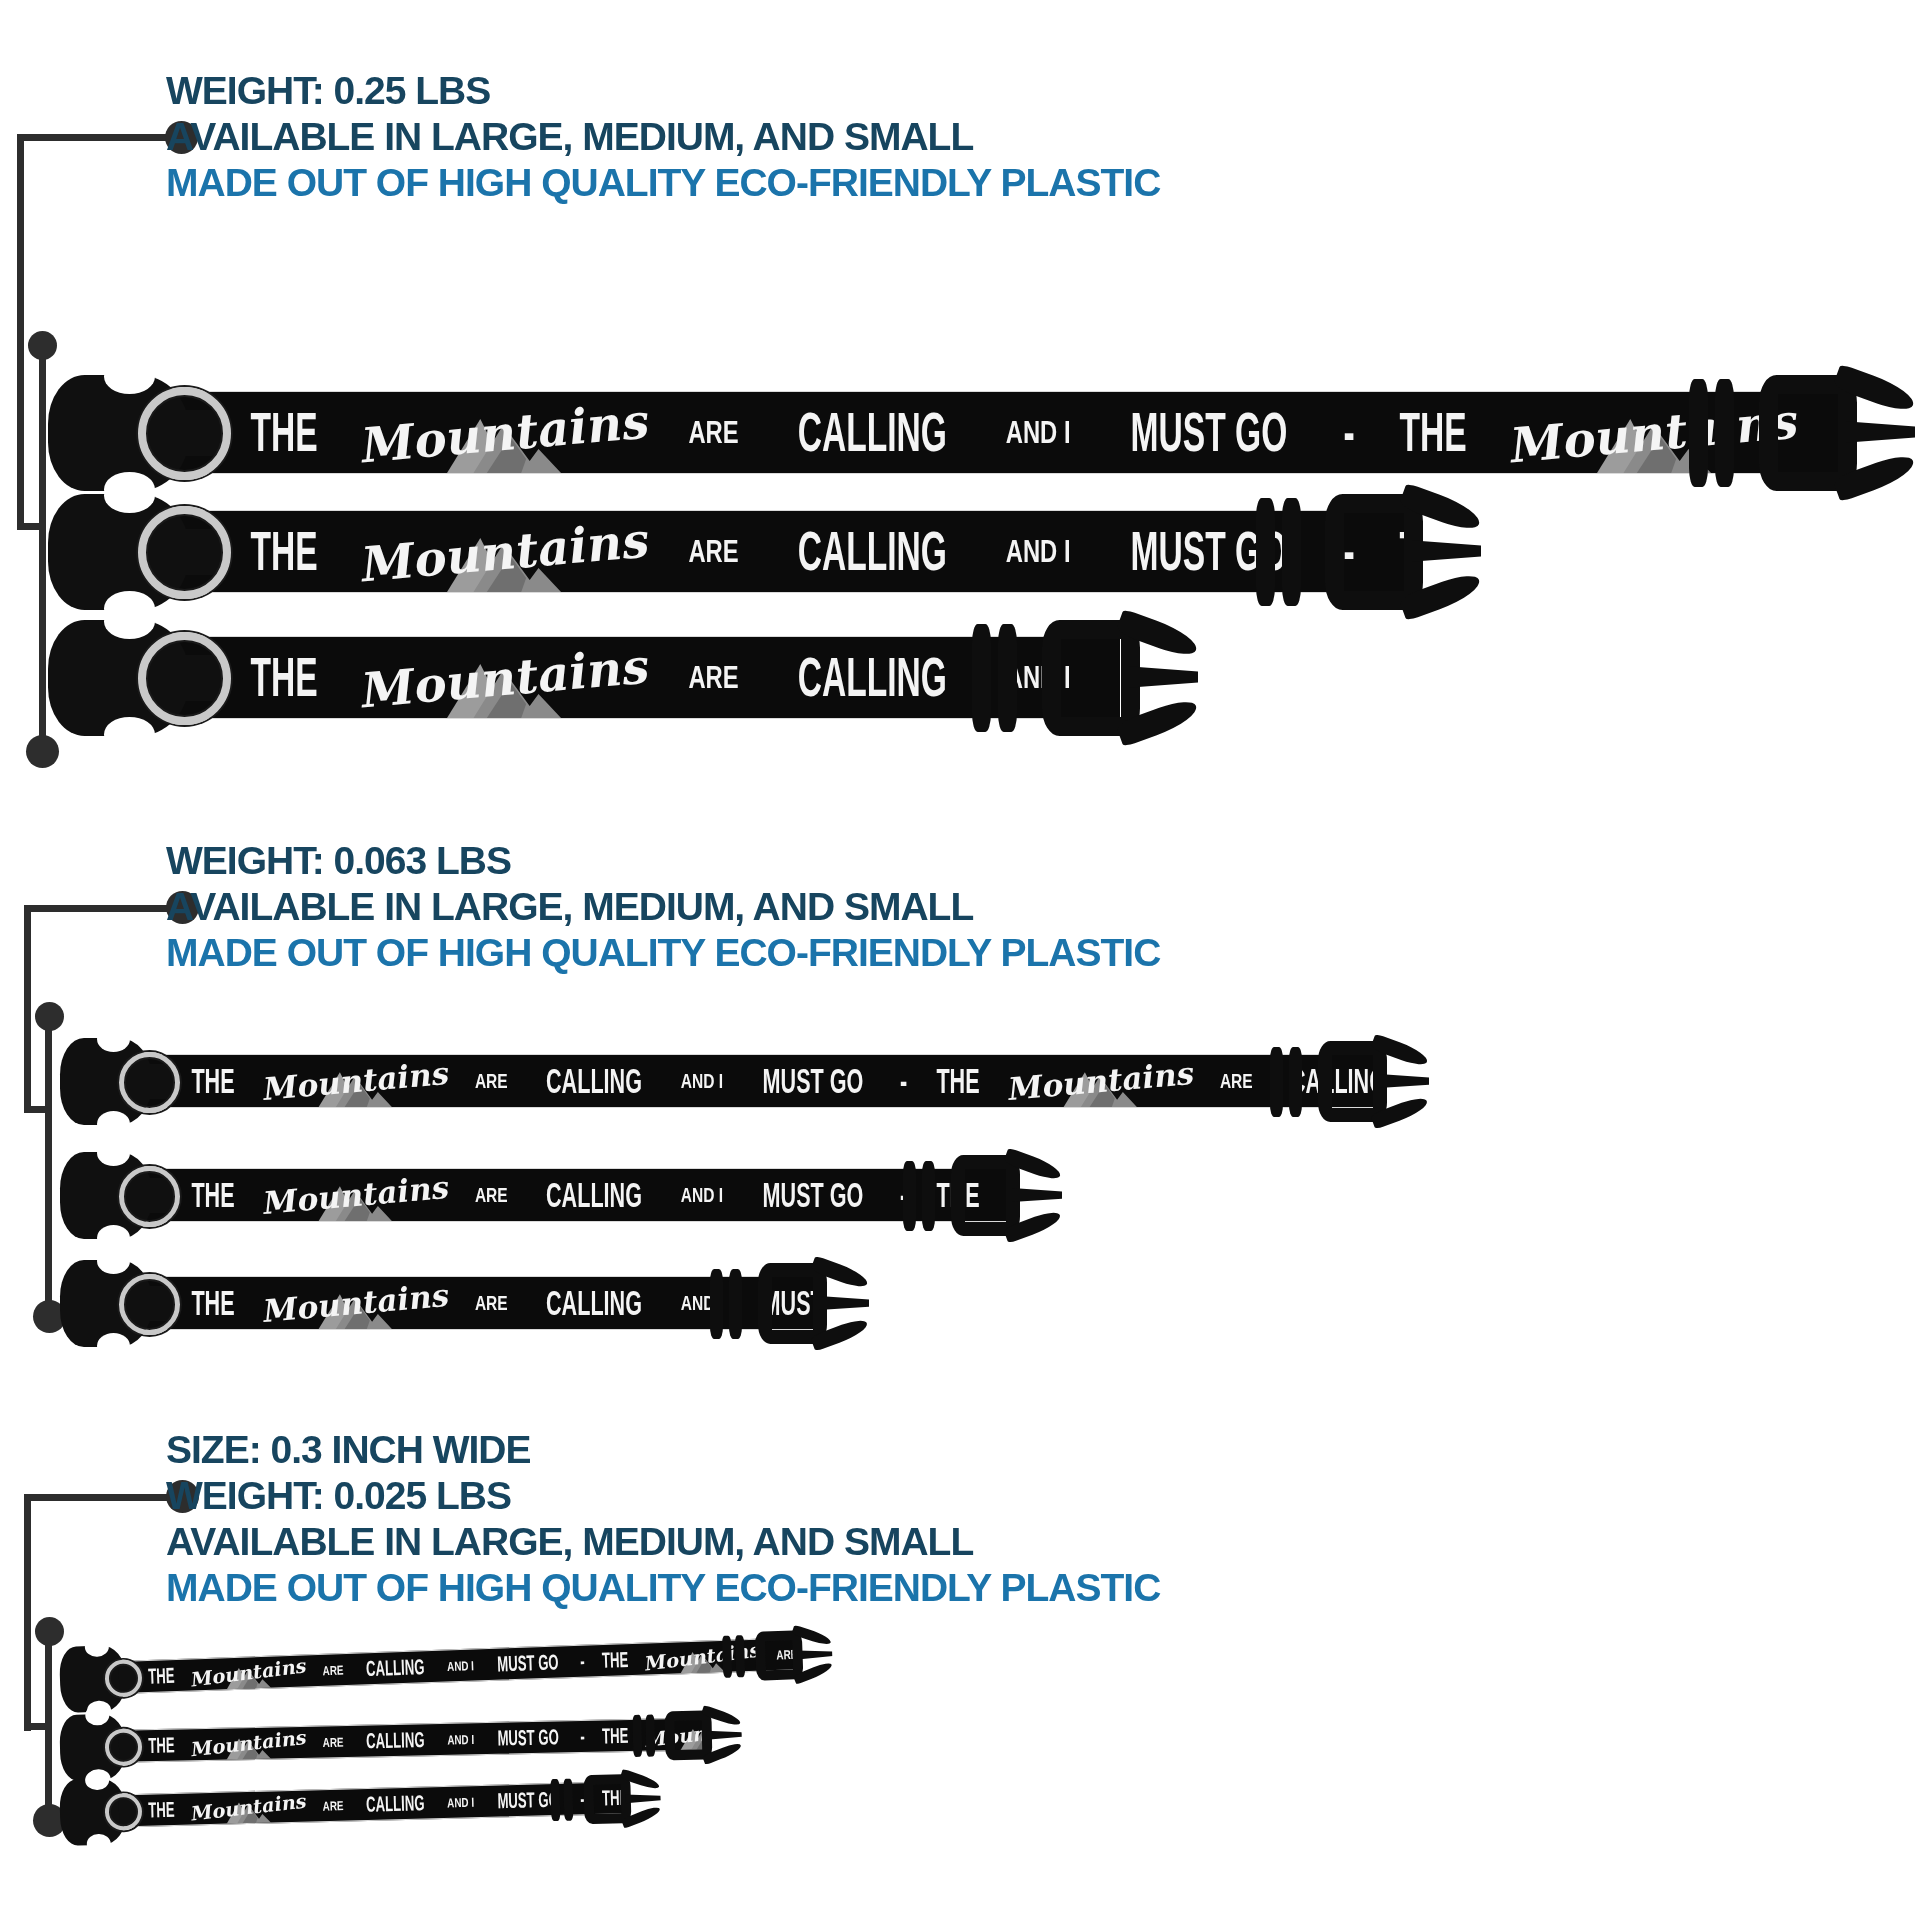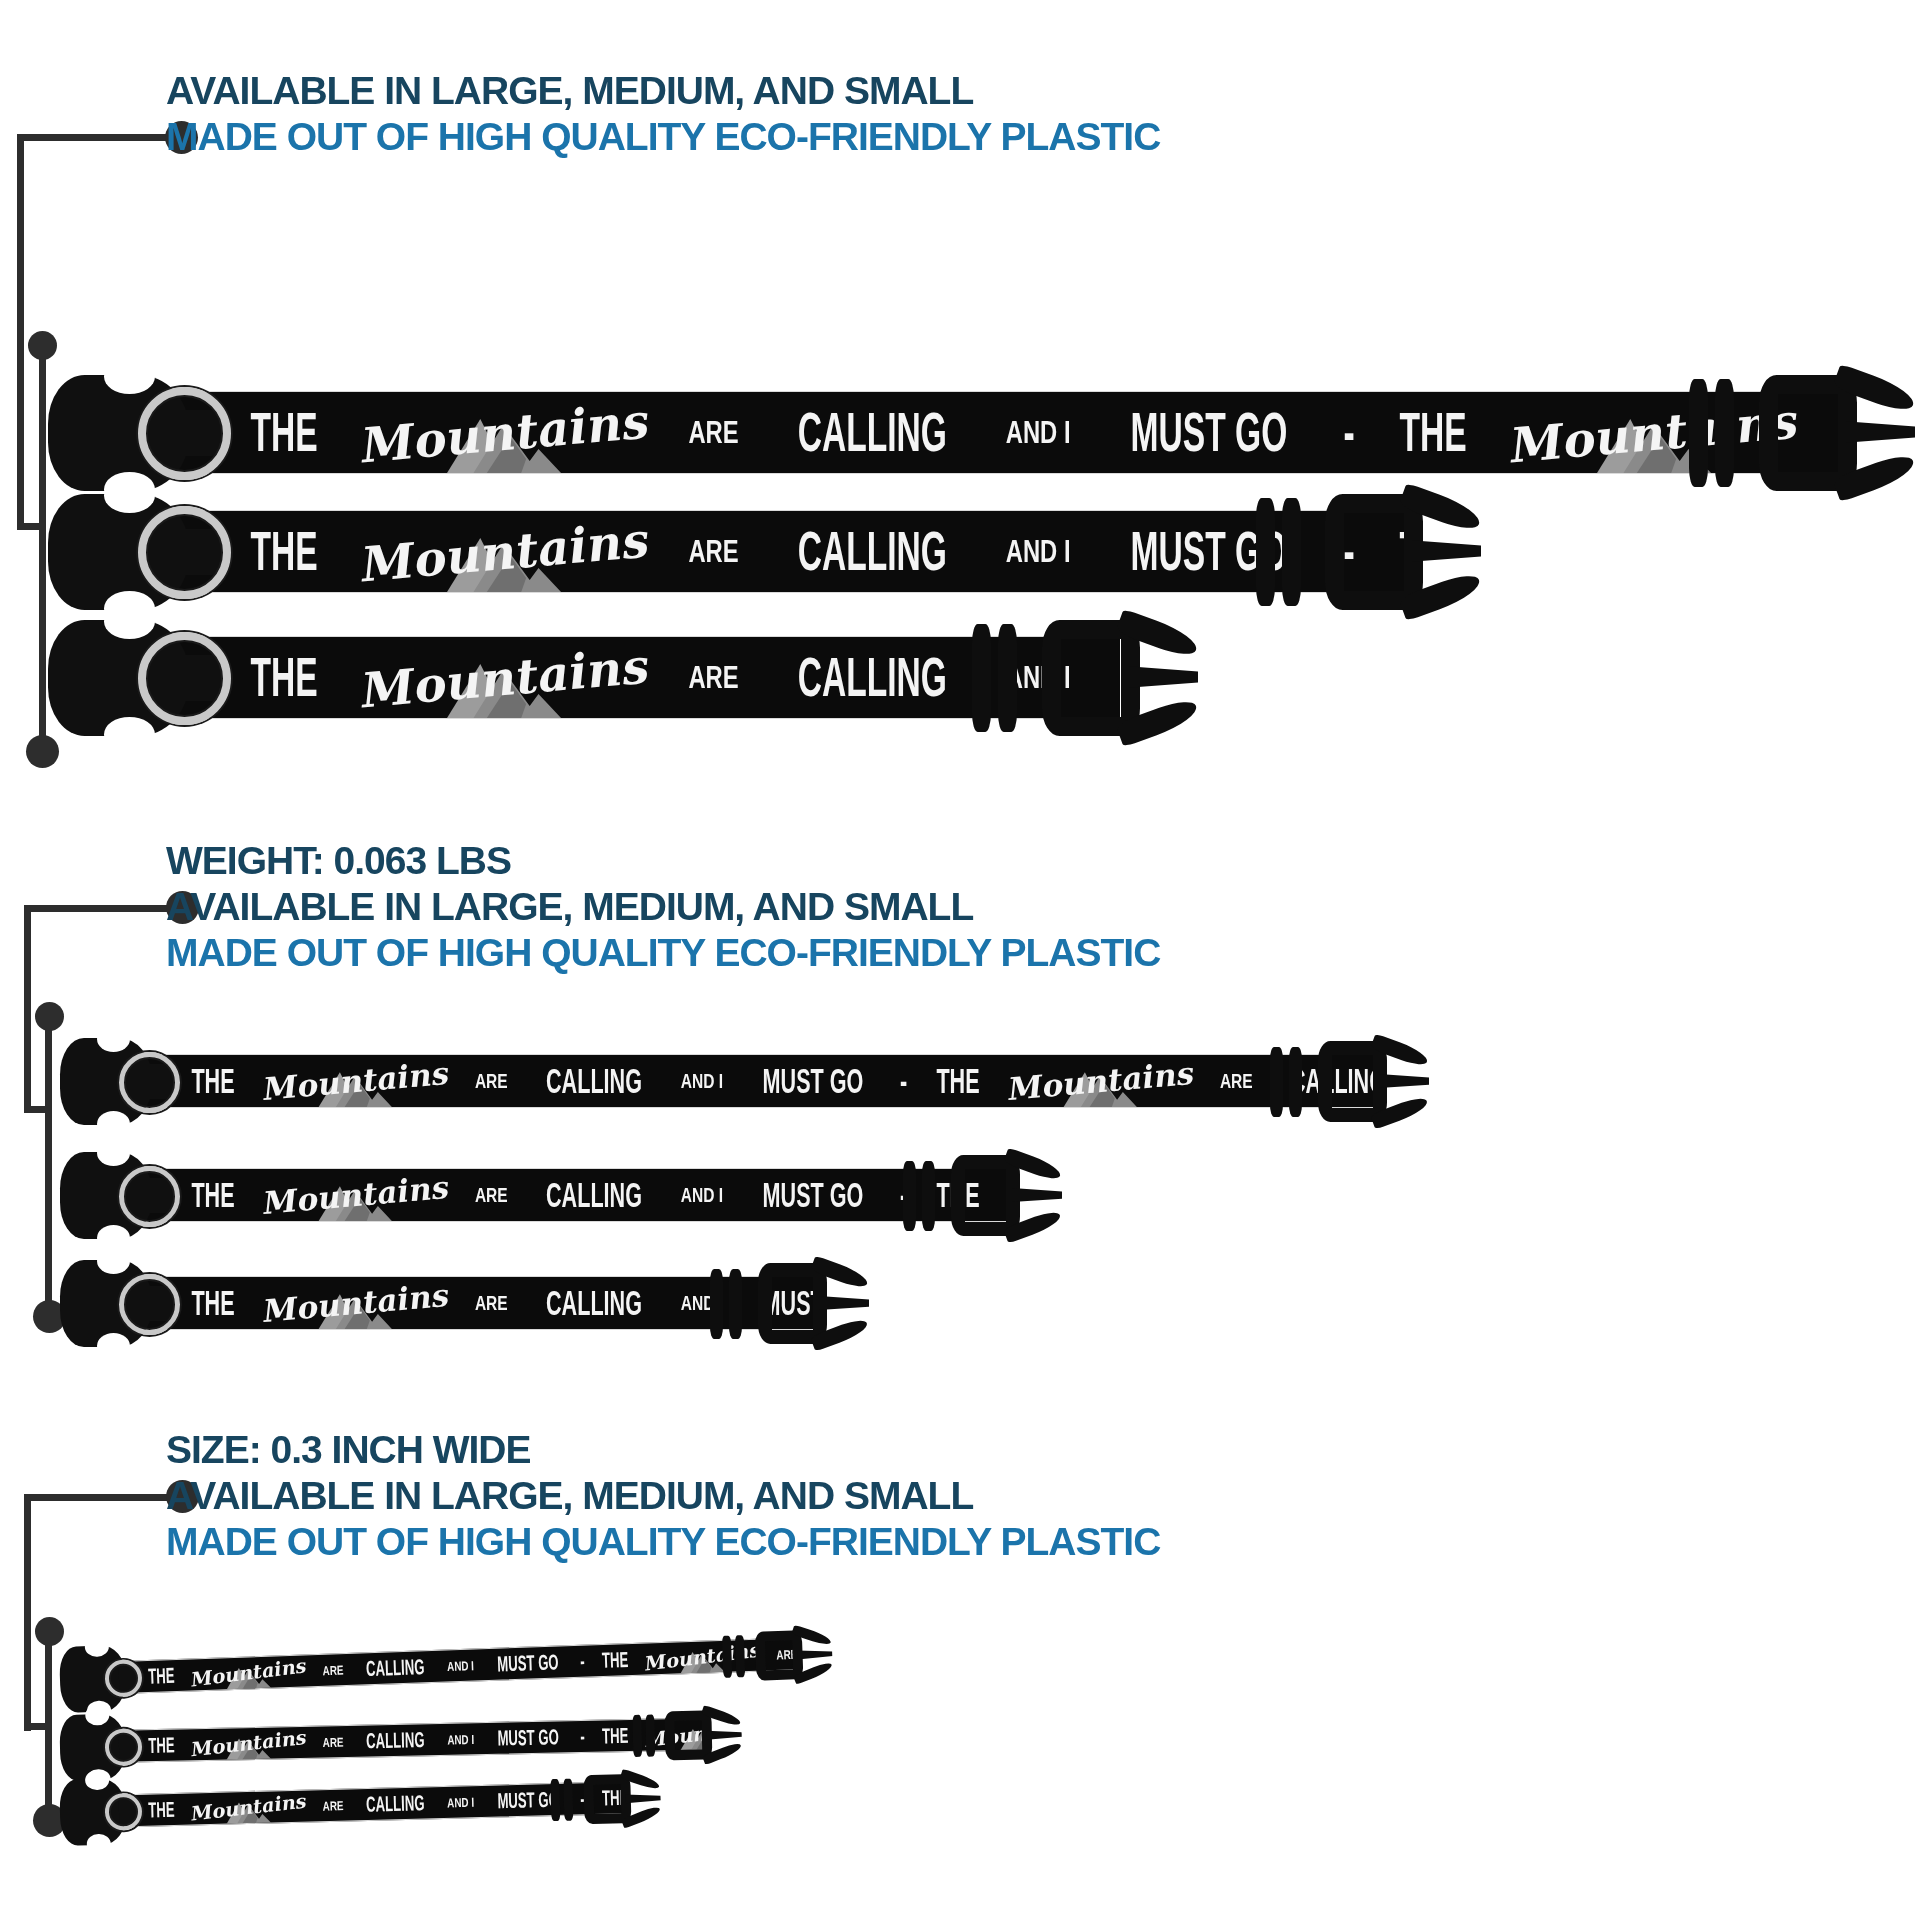--- a/index.html
+++ b/index.html
@@ -58,20 +58,21 @@
 
 <div id="canvas">
     <div class="lead" style="left: 17.4px; top: 134px; width: 164px; height: 6.8px;"></div>
     <div class="lead" style="left: 17.4px; top: 134px; width: 6.8px; height: 396px;"></div>
     <div class="lead" style="left: 17.4px; top: 523px; width: 28px; height: 6.8px;"></div>
     <div class="lead" style="left: 39px; top: 346px; width: 6.8px; height: 406px;"></div>
     <div class="dot" style="left: 165px; top: 121px; width: 33px; height: 33px;"></div>
     <div class="dot" style="left: 28px; top: 331px; width: 29px; height: 29px;"></div>
     <div class="dot" style="left: 26px; top: 735px; width: 33px; height: 33px;"></div>
     <div class="spec" style="left: 166px; top: 68px;">
+      <div class="spec-line">WEIGHT: 0.25 LBS</div>
       <div class="spec-line">AVAILABLE IN LARGE, MEDIUM, AND SMALL</div>
       <div class="spec-accent">MADE OUT OF HIGH QUALITY ECO-FRIENDLY PLASTIC</div>
     </div>
     <div class="collar" style="left: 48px; top: 375px; width: 1868px; height: 116px; transform: rotate(0deg); transform-origin: left center;">
       <div class="buckle-f" style="width: 141px;">
         <div class="buckle-tab"></div>
       </div>
       <div class="strap" style="left: 127px; top: 16.4px; width: 1663px; height: 83px;">
         <div class="strap-text" style="padding-left: 67px; column-gap: 35px; font-size: 42px;">
           <div class="w w-lg" style="font-size: 42px;">THE</div>
@@ -282,20 +283,21 @@
     </div>
     <div class="lead" style="left: 24px; top: 1494px; width: 158px; height: 6.8px;"></div>
     <div class="lead" style="left: 24px; top: 1494px; width: 6.8px; height: 237px;"></div>
     <div class="lead" style="left: 24px; top: 1723px; width: 28px; height: 6.8px;"></div>
     <div class="lead" style="left: 45px; top: 1632px; width: 6.8px; height: 188px;"></div>
     <div class="dot" style="left: 166px; top: 1480px; width: 33px; height: 33px;"></div>
     <div class="dot" style="left: 35px; top: 1617px; width: 29px; height: 29px;"></div>
     <div class="dot" style="left: 33px; top: 1804px; width: 33px; height: 33px;"></div>
     <div class="spec" style="left: 166px; top: 1427px;">
       <div class="spec-line">SIZE: 0.3 INCH WIDE</div>
+      <div class="spec-line">WEIGHT: 0.025 LBS</div>
       <div class="spec-line">AVAILABLE IN LARGE, MEDIUM, AND SMALL</div>
       <div class="spec-accent">MADE OUT OF HIGH QUALITY ECO-FRIENDLY PLASTIC</div>
     </div>
     <div class="collar" style="left: 60px; top: 1647px; width: 772px; height: 66px; transform: rotate(-2deg); transform-origin: left center;">
       <div class="buckle-f" style="width: 66px;">
         <div class="buckle-tab"></div>
       </div>
       <div class="strap" style="left: 59px; top: 16.4px; width: 675px; height: 33px;">
         <div class="strap-text" style="padding-left: 26px; column-gap: 13.5px; font-size: 16.4px;">
           <div class="w w-lg" style="font-size: 16.4px;">THE</div>

